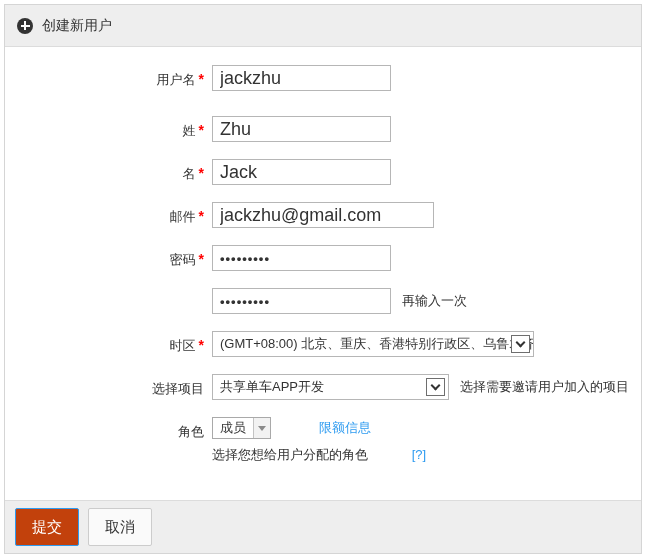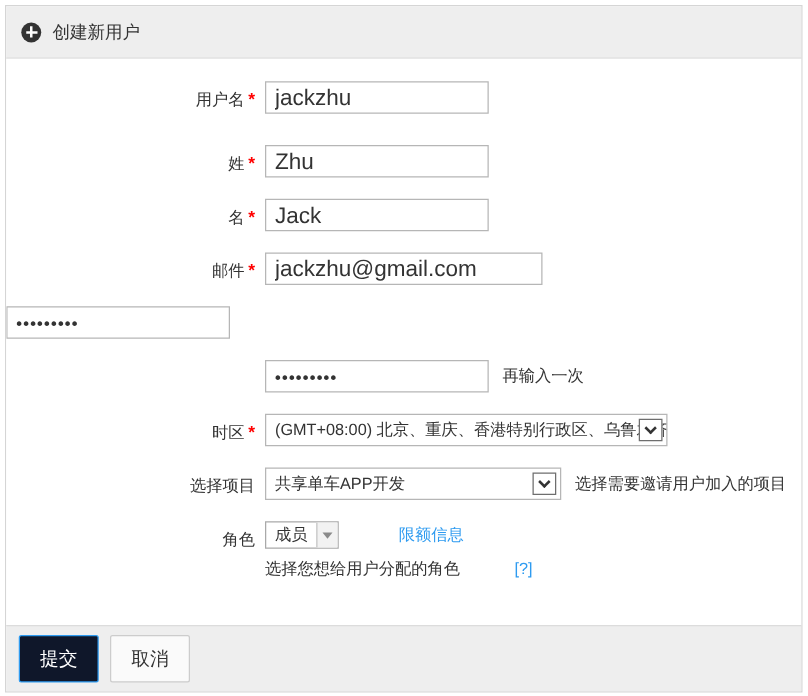--- a/index.html
+++ b/index.html
@@ -171,21 +171,21 @@
   }
   button.btn {
     height:38px;
     padding:0 16px;
     font-family:"Liberation Sans","DejaVu Sans",sans-serif;
     font-size:15px;
     border-radius:2px;
     cursor:pointer;
   }
   .btn-primary {
-    background:#0f172a;
+    background:#c2410c;
     border:1px solid #2e9bf0;
     color:#ffffff;
   }
   .btn-default {
     background:#fafafa;
     border:1px solid #cccccc;
     color:#333;
     margin-left:9px;
   }
 </style>
@@ -223,20 +223,21 @@
     </div>
 
     <div class="row">
       <div class="lbl"><span>邮件</span><span class="req">*</span></div>
       <div class="ctl">
         <input class="txt w-email" type="text" value="jackzhu@gmail.com" style="">
       </div>
     </div>
 
     <div class="row">
+      <div class="lbl"><span>密码</span><span class="req">*</span></div>
       <div class="ctl">
         <input class="txt w-std pwd" type="text" value="•••••••••" style="">
       </div>
     </div>
 
     <div class="row">
       <div class="lbl"></div>
       <div class="ctl-line">
         <input class="txt w-std pwd" type="text" value="•••••••••" style="">
         <span class="hint-inline">再输入一次</span>

